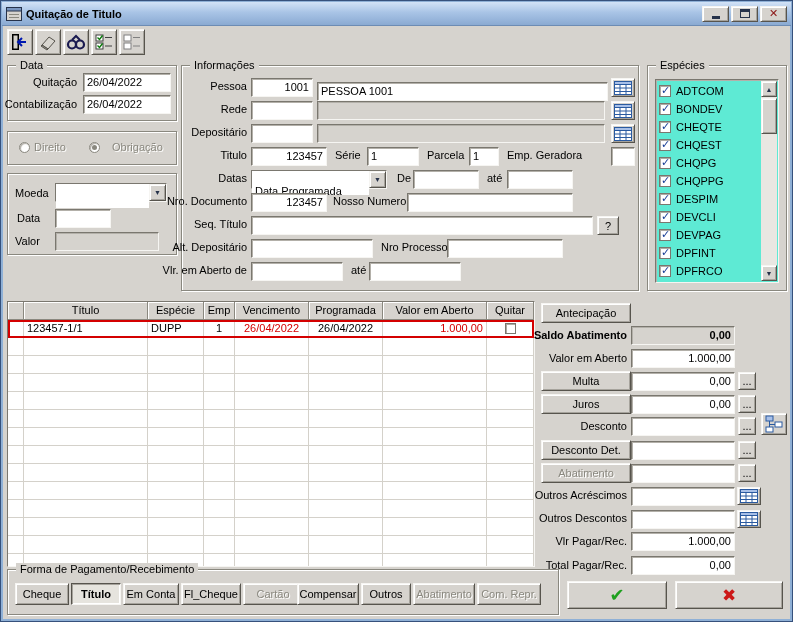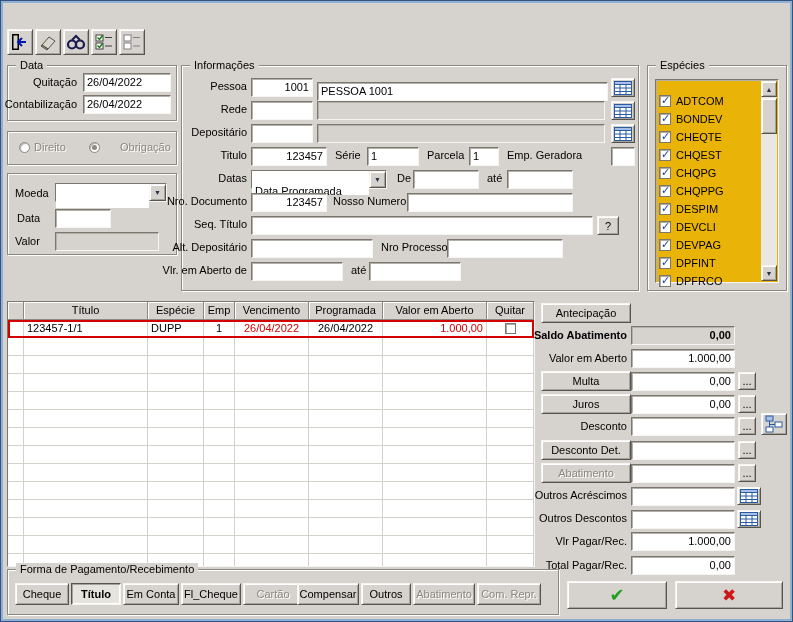--- a/index.html
+++ b/index.html
@@ -35,21 +35,21 @@
 .combo{display:flex;align-items:stretch;height:19px}
 .ctext{flex:1;background:#fff;line-height:17px;padding:12px 3px;overflow:hidden;white-space:nowrap}
 .cbtn{width:17px;display:flex;align-items:center;justify-content:center;flex:0 0 auto}
 .cbtn::before{content:"▼";font-size:7px;color:#26324a}
 
 .radio{width:11px;height:11px;border-radius:50%;background:#fff;border:1px solid #8a887f;box-shadow:inset 1px 1px 1px #b0ada6;position:relative;flex:0 0 auto}
 .radio.sel::after{content:"";position:absolute;left:2px;top:2px;width:5px;height:5px;border-radius:50%;background:#8a887f}
 .cb{width:12px;height:12px;background:#fff;border:1px solid #7a776f;box-shadow:inset 1px 1px 0 #aeaba4;position:relative;flex:0 0 auto}
 .cb.ck::before{content:"✓";position:absolute;left:1px;top:-2px;font-size:11px;font-weight:bold;color:#173e96}
 
-.esplist{position:absolute;left:654px;top:78px;width:124px;height:204px;background:#eab308;padding:12px 18px 0 3px}
+.esplist{position:absolute;left:654px;top:78px;width:124px;height:204px;background:#5eead4;padding:2px 18px 0 3px}
 .espitem{display:flex;align-items:center;gap:5px;height:18px}
 .sbar{position:absolute;top:1px;right:1px;bottom:1px;width:16px;background:#e9e7e2}
 .sarr{position:absolute;left:0;width:16px;height:16px;display:flex;align-items:center;justify-content:center}
 .sarr::before{font-size:7px;color:#26324a}
 .sarr.up{top:0}.sarr.up::before{content:"▲"}
 .sarr.down{bottom:0}.sarr.down::before{content:"▼"}
 .sthumb{position:absolute;left:0;top:17px;width:16px;height:36px}
 
 .grid{position:absolute;left:6px;top:300px;width:528px;height:266px;background:#fff;border:1px solid;border-color:#7a776f #f6f5f2 #f6f5f2 #7a776f;overflow:hidden}
 .ghead{display:flex;height:18px}
@@ -64,20 +64,37 @@
 
 .ok-glyph::before{content:"✔";color:#1fa01f;font-size:18px;font-weight:bold}
 .x-glyph::before{content:"✖";color:#cc1818;font-size:17px;font-weight:bold}
 svg{display:block}
 </style>
 </head>
 <body>
 
 <div class="window">
 
+  <div class="titlebar">
+    <svg width="16" height="14" viewBox="0 0 16 14">
+        <rect x="0.5" y="0.5" width="15" height="13" fill="#d6d3ce" stroke="#26324a"></rect>
+        <rect x="0.5" y="0.5" width="15" height="3.5" fill="#7a96c0" stroke="#26324a"></rect>
+        <path d="M3 7.5 h10 M3 10.5 h10" stroke="#8a887f" fill="none"></path>
+      </svg>
+    <span class="title-text">Quitação de Titulo</span>
+    <span class="win-btns">
+      <span class="wbtn r3 btn">
+          <span class="gmin"></span>
+        </span>
+      <span class="wbtn r3 btn">
+          <span class="gmax"></span>
+        </span>
+      <span class="wbtn r3 btn gclose"></span>
+    </span>
+  </div>
 
   <div class="abs tbtn r3 btn" style="left:6px;top:28px">
     <svg width="20" height="18" viewBox="0 0 20 18">
         <rect x="2" y="1" width="7" height="16" fill="#000"></rect>
         <rect x="3.5" y="2.5" width="4" height="13" fill="#d6d3ce"></rect>
         <path d="M16 9 H9" stroke="#0018b0" stroke-width="2" fill="none"></path>
         <path d="M12 5 L8 9 L12 13" stroke="#0018b0" stroke-width="2" fill="none"></path>
       </svg>
   </div>
   <div class="abs tbtn r3 btn" style="left:34px;top:28px">
@@ -116,21 +133,21 @@
   <div class="abs lbl ra" style="left:8px;top:75px;width:68px">Quitação</div>
   <div class="abs field s3" style="left:82px;top:72px;width:88px">26/04/2022</div>
   <div class="abs lbl ra" style="left:2px;top:97px;width:74px">Contabilização</div>
   <div class="abs field s3" style="left:82px;top:94px;width:88px">26/04/2022</div>
 
   <div class="group" style="left:6px;top:130px;width:170px;height:34px"></div>
   <div class="abs" style="left:18px;top:140px;display:flex;align-items:center;gap:4px">
     <span class="radio"></span>
     <span class="lbl dis">Direito</span>
   </div>
-  <div class="abs" style="left:88px;top:140px;display:flex;align-items:center;gap:20px">
+  <div class="abs" style="left:88px;top:140px;display:flex;align-items:center;gap:12px">
     <span class="radio sel"></span>
     <span class="lbl dis">Obrigação</span>
   </div>
 
   <div class="group" style="left:6px;top:172px;width:170px;height:82px"></div>
   <div class="abs lbl" style="left:14px;top:186px">Moeda</div>
   <div class="abs combo s3" style="left:54px;top:182px;width:112px">
     <span class="ctext"></span>
     <span class="cbtn r3"></span>
   </div>

